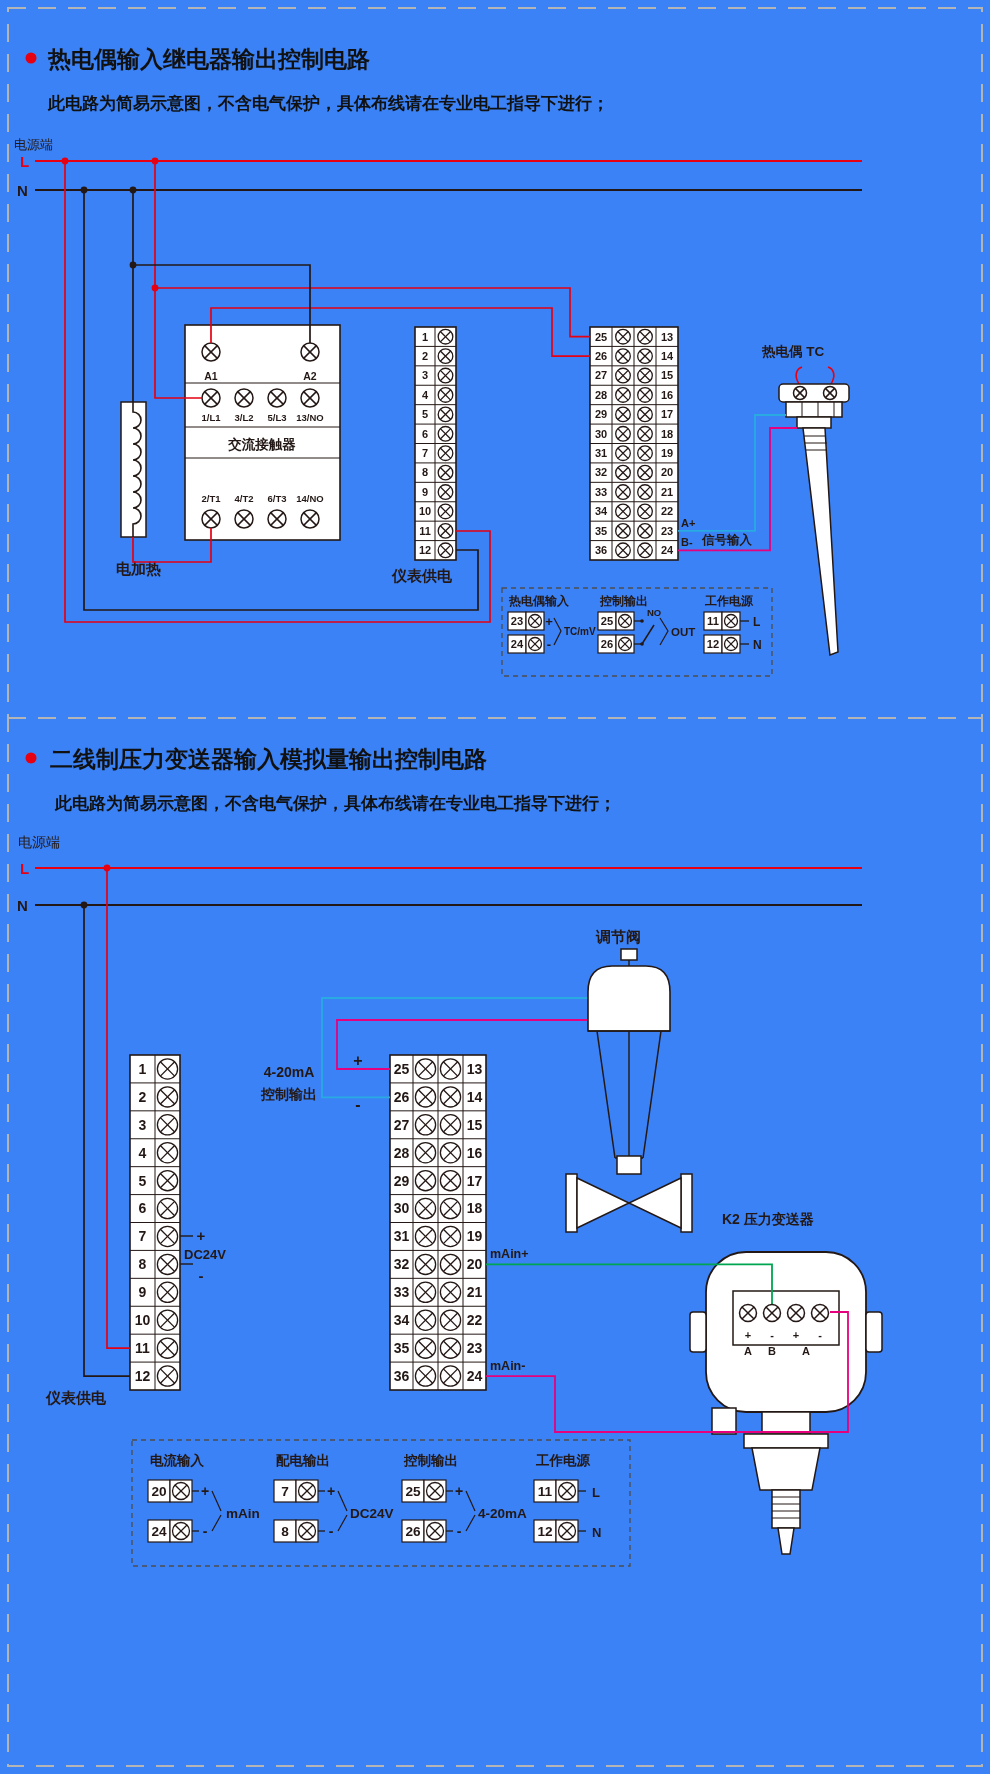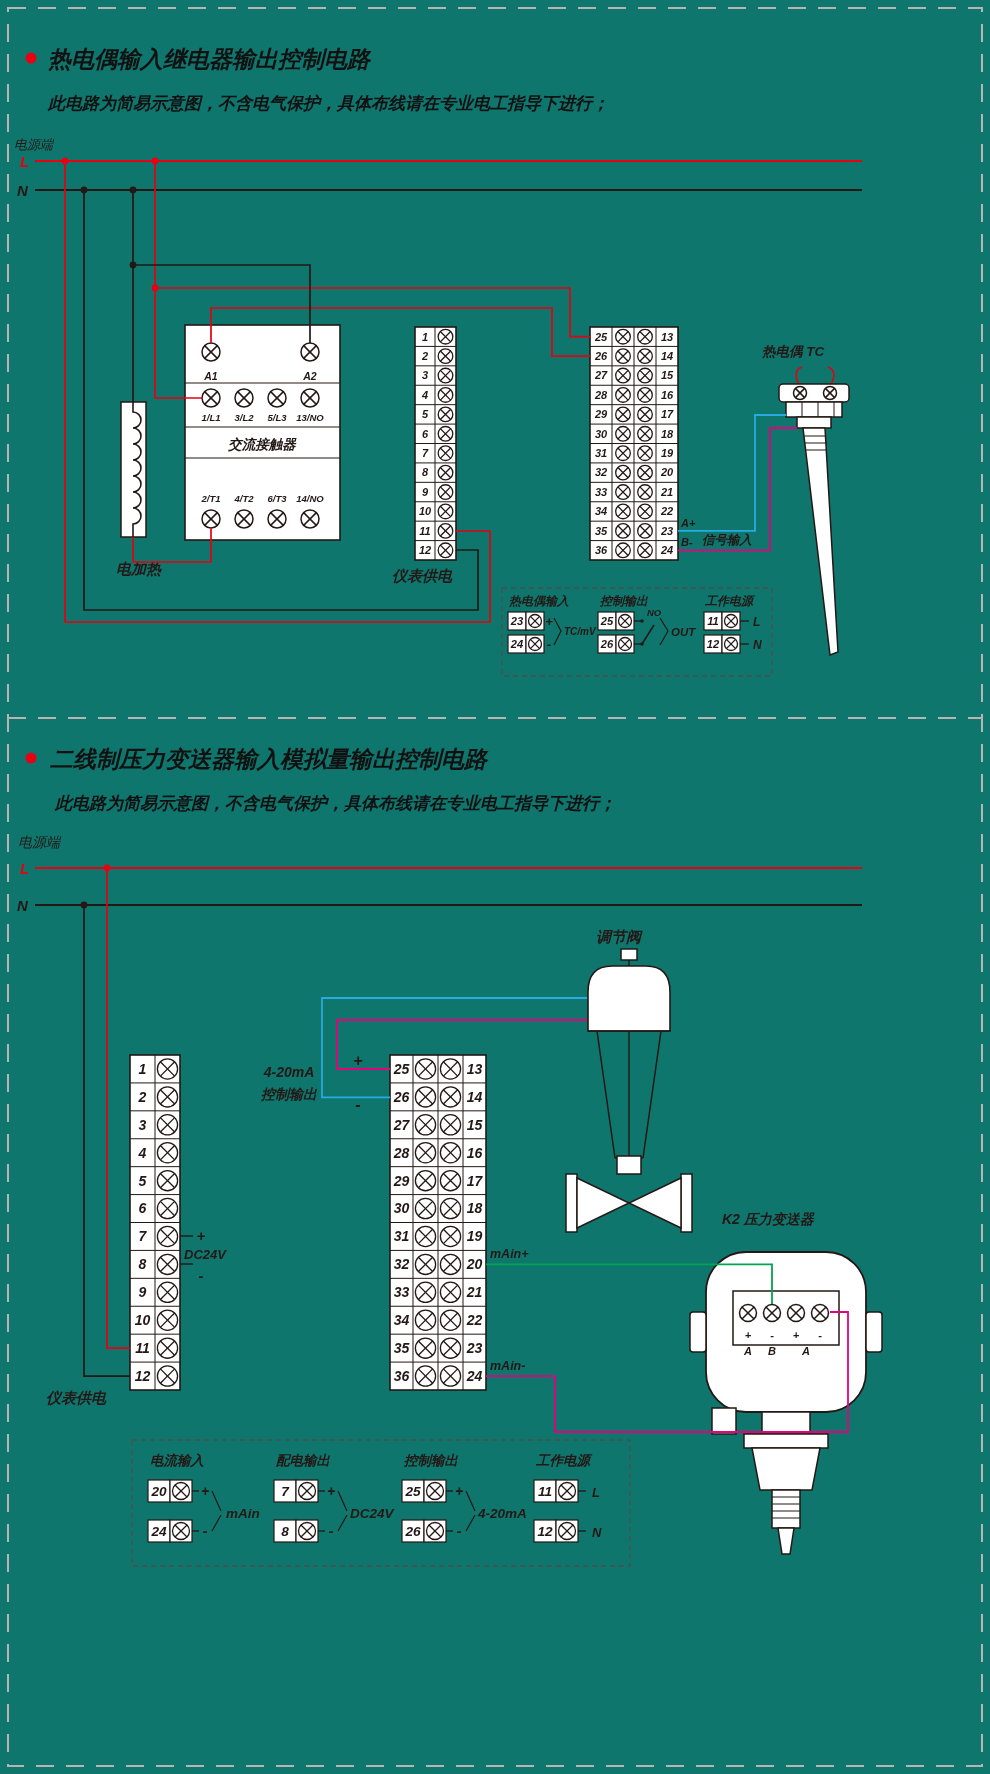--- a/index.html
+++ b/index.html
@@ -1,16 +1,16 @@
 <!DOCTYPE html>
 <html><head>
 <meta charset="utf-8">
 <style>
   html,body{margin:0;padding:0;background:#ffffff;}
-  #root{position:relative;width:990px;height:1774px;background:#0f766e;overflow:hidden;font-style:italic;}
+  #root{position:relative;width:990px;height:1774px;background:#3b82f6;overflow:hidden;}
   svg{display:block;}
   text{font-family:"Liberation Sans","DejaVu Sans",sans-serif;}
 </style>
 </head>
 <body>
 
 <div id="root">
 <svg id="diagram" width="990" height="1774" viewBox="0 0 990 1774" xmlns="http://www.w3.org/2000/svg">
 
   <g>

